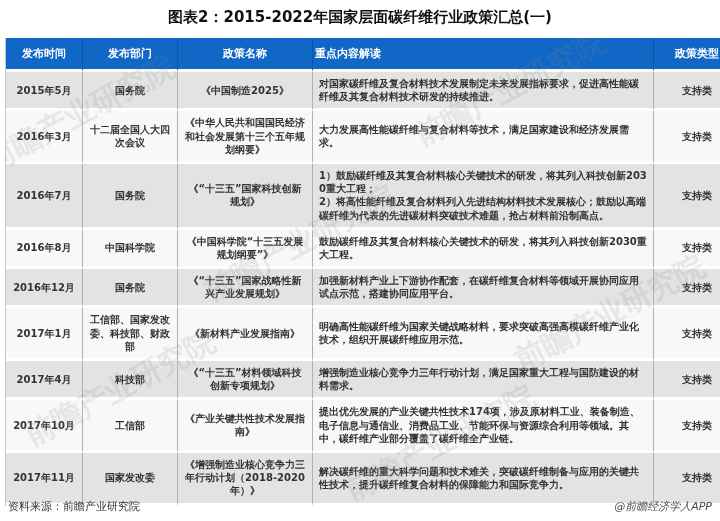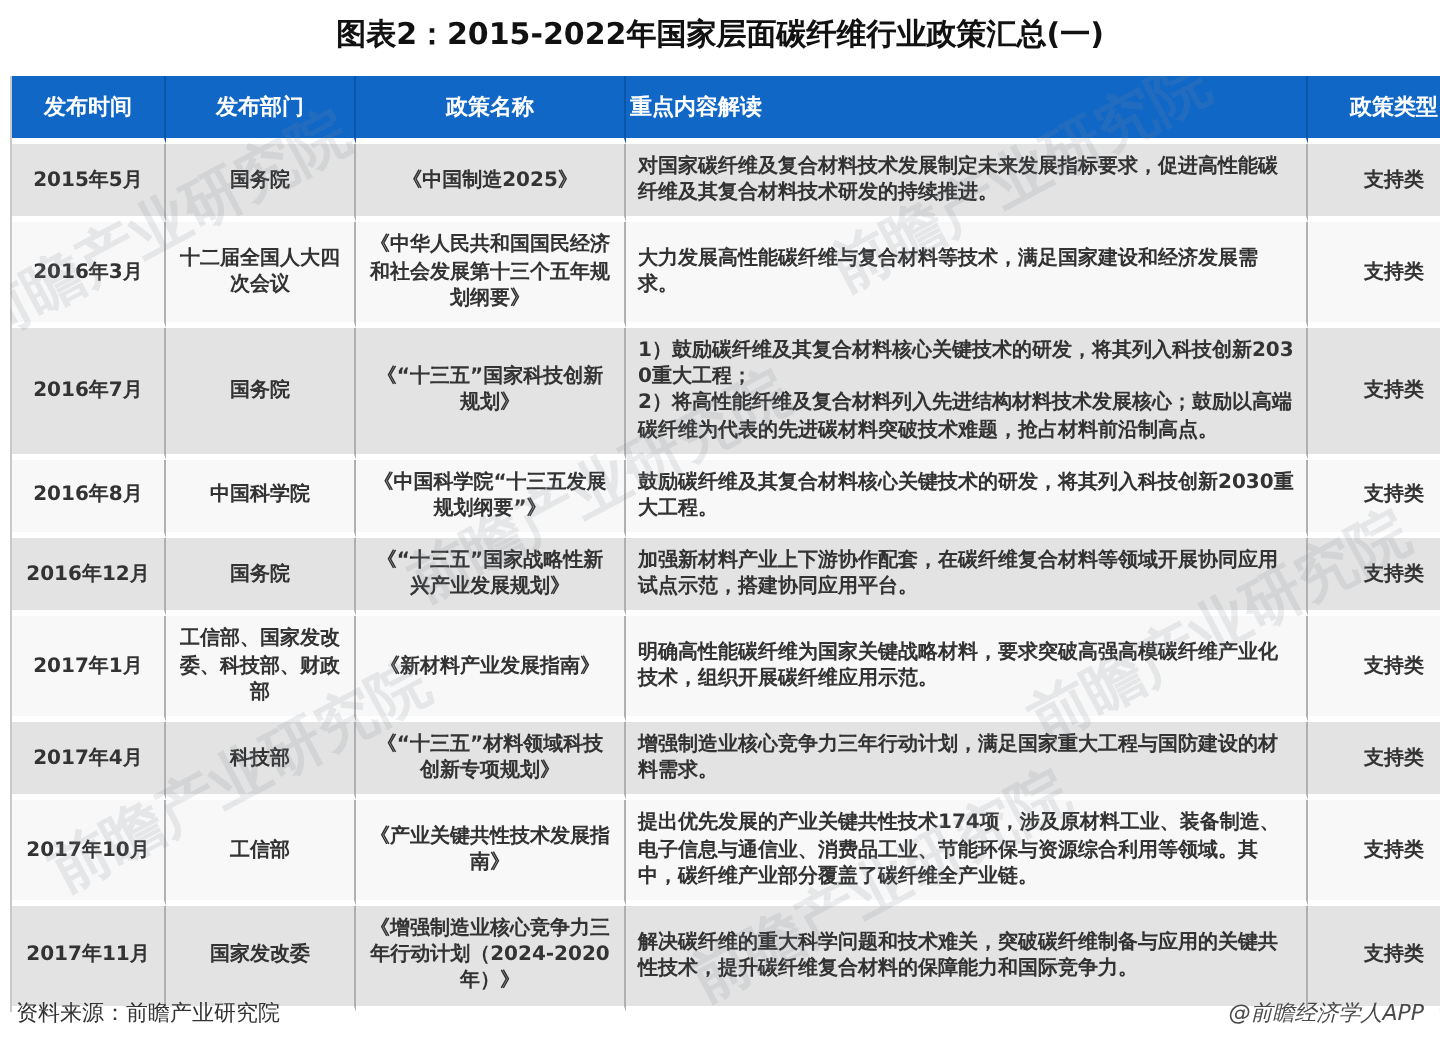--- a/index.html
+++ b/index.html
@@ -172,21 +172,21 @@
           <tr class="even">
             <td class="c0">2017年10月</td>
             <td class="c1">工信部</td>
             <td class="c2">《产业关键共性技术发展指南》</td>
             <td class="c3">提出优先发展的产业关键共性技术174项，涉及原材料工业、装备制造、电子信息与通信业、消费品工业、节能环保与资源综合利用等领域。其中，碳纤维产业部分覆盖了碳纤维全产业链。</td>
             <td class="c4">支持类</td>
           </tr>
           <tr class="odd">
             <td class="c0">2017年11月</td>
             <td class="c1">国家发改委</td>
-            <td class="c2">《增强制造业核心竞争力三年行动计划（2024-2020年）》</td>
+            <td class="c2">《增强制造业核心竞争力三年行动计划（2018-2020年）》</td>
             <td class="c3">解决碳纤维的重大科学问题和技术难关，突破碳纤维制备与应用的关键共性技术，提升碳纤维复合材料的保障能力和国际竞争力。</td>
             <td class="c4">支持类</td>
           </tr>
         </tbody>
     </table>
     <div class="wm-layer" id="wm-layer">
         <span class="wm">前瞻产业研究院</span>
         <span class="wm">前瞻产业研究院</span>
         <span class="wm">前瞻产业研究院</span>
         <span class="wm">前瞻产业研究院</span>

